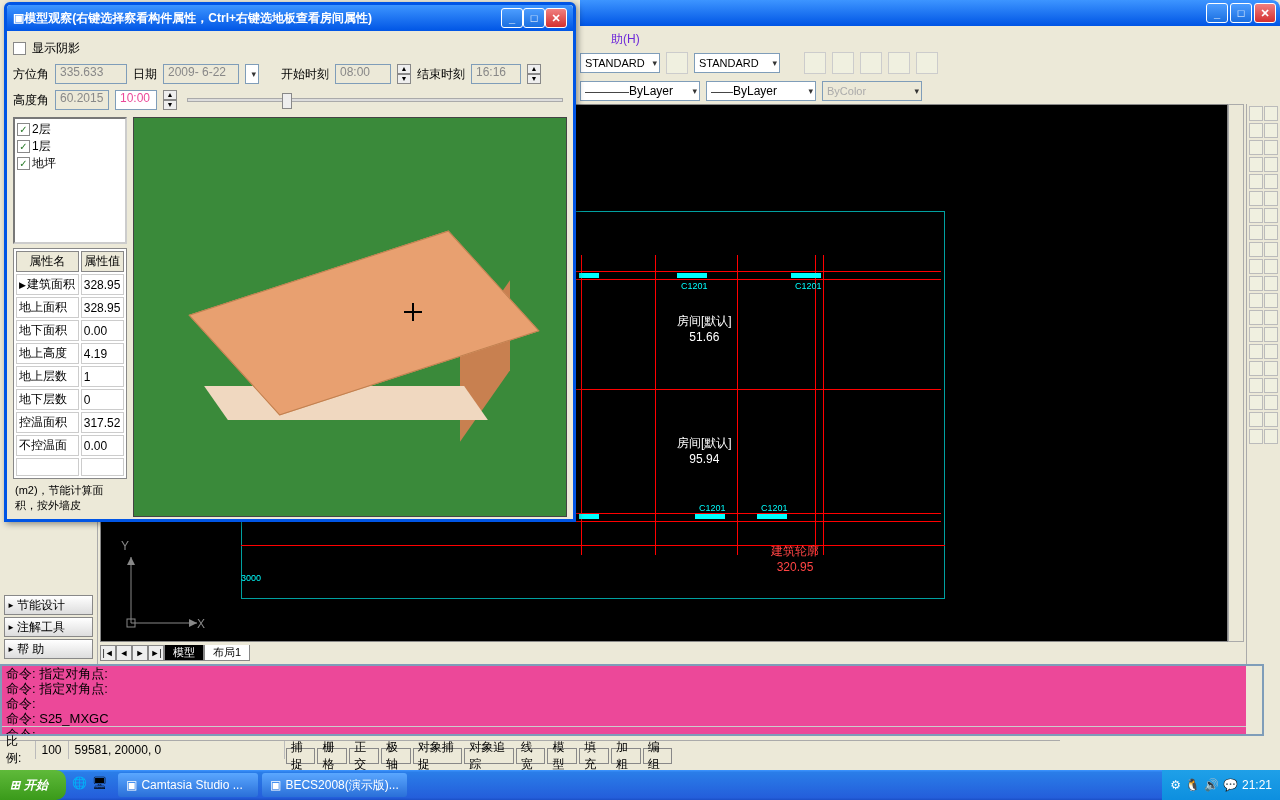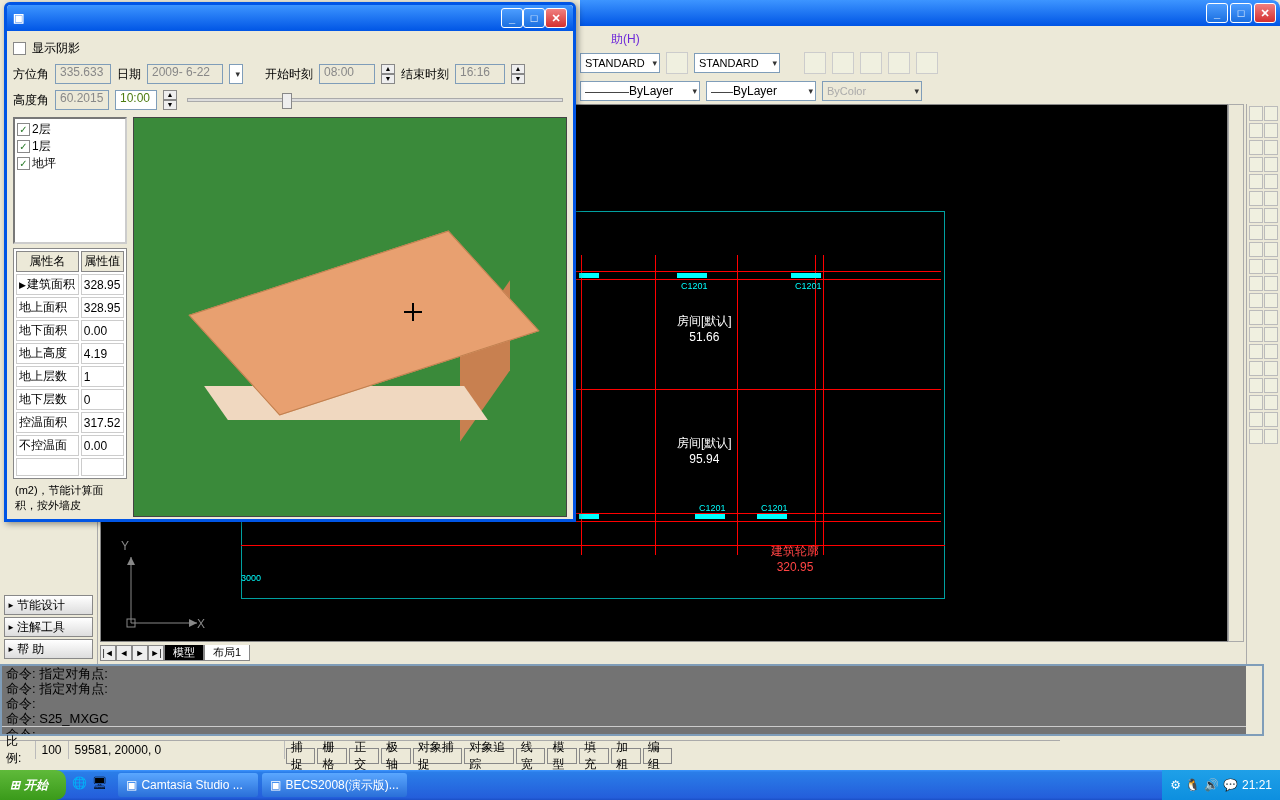--- a/index.html
+++ b/index.html
@@ -40,42 +40,42 @@
 
 .left-sidebar { position: absolute; top: 104px; left: 0; width: 98px; height: 560px; background: #ece9d8; border-right: 1px solid #aaa; display:flex; flex-direction: column; justify-content: flex-end; padding-bottom: 4px;}
 .side-btn { height: 20px; border: 1px solid #888; background: linear-gradient(#fff,#ddd); margin: 1px 4px; display: flex; align-items: center; padding-left: 12px; font-size: 12px; cursor: pointer; position: relative;}
 .side-btn::before { content: "►"; position: absolute; left: 2px; font-size: 8px;}
 
 .tabs-row { position: absolute; top: 644px; left: 100px; height: 18px; display: flex; align-items: center; background: #ece9d8;}
 .tab-nav { width: 16px; height: 16px; border: 1px solid #888; background: #eee; display:flex; align-items:center; justify-content:center; font-size: 9px;}
 .tab { padding: 0 8px; height: 16px; background: #fff; border: 1px solid #888; border-top:none; display:flex; align-items:center; font-size: 11px;}
 .tab.active { background: #000; color: #fff;}
 
-.cmd-area { position: absolute; top: 664px; left: 0; width: 1264px; height: 72px; background: #737373; border: 2px solid #7f9db9; overflow: hidden; font-family: "SimSun", monospace;}
+.cmd-area { position: absolute; top: 664px; left: 0; width: 1264px; height: 72px; background: #ec4899; border: 2px solid #7f9db9; overflow: hidden; font-family: "SimSun", monospace;}
 .cmd-line { padding: 0 4px; font-size: 13px; line-height: 15px;}
 .cmd-scroll { position: absolute; right:0; top:0; width:16px; height:100%; background:#ece9d8;}
 
 .status-bar { position: absolute; top: 740px; left: 0; width: 1060px; height: 22px; background: #ece9d8; border-top: 1px solid #aaa; display: flex; align-items: flex-start; font-size: 12px;}
 .status-cell { padding: 0 6px; border-right: 1px solid #bbb; height: 18px; display:flex; align-items:center;}
 .status-toggle { padding: 0 4px; border: 1px solid #888; margin: 7px 1px; height: 16px; display:flex; align-items:center; cursor: pointer;}
 
 .taskbar { position: absolute; bottom: 0; left: 0; width: 1280px; height: 30px; background: linear-gradient(to bottom, #3d95ff 0%, #2a7de8 8%, #245edb 92%, #1b4fc7 100%); display: flex; align-items: center;}
 .start-btn { height: 30px; padding: 0 18px 0 10px; background: linear-gradient(to bottom,#5fba3a,#3a9a1a); color: #fff; font-weight: bold; font-style: italic; font-size: 16px; display: flex; align-items: center; border-radius: 0 10px 10px 0; gap:4px;}
 .task-item { height: 24px; margin: 0 2px; padding: 0 8px; background: linear-gradient(to bottom,#5aa7ff,#2a6fd8); color:#fff; display:flex; align-items:center; border-radius: 3px; gap:4px; min-width: 140px;}
 .tray { margin-left: auto; height: 30px; background: linear-gradient(to bottom,#1fa0e8,#0d8fdf); display:flex; align-items:center; padding: 0 8px; gap:4px; color:#fff;}
 
 
 .dialog { position: absolute; top: 2px; left: 4px; width: 572px; height: 520px; background: #ece9d8; border: 3px solid #0055e5; border-radius: 6px 6px 0 0; box-shadow: 2px 2px 6px rgba(0,0,0,.4);}
 .dlg-title { height: 26px; background: linear-gradient(to bottom,#3d95ff,#0055e5); color:#fff; font-weight:bold; display:flex; align-items:center; padding: 0 6px; border-radius: 4px 4px 0 0;}
 .dlg-title .spacer { flex:1;}
 .dlg-body { padding: 4px 6px;}
 .dlg-row { display:flex; align-items:center; gap: 6px; height: 26px;}
 .dlg-label { font-size: 12px;}
 .dlg-input { height: 20px; border:1px solid #7f9db9; background:#ece9d8; padding: 0 4px; color:#888; font-size: 12px;}
-.dlg-input.white { background:#fff; color:#4d7c0f;}
+.dlg-input.white { background:#fff; color:#ec4899;}
 .spinner { width:14px; display:flex; flex-direction:column;}
 .spinner div{height:10px; border:1px solid #888; background:#eee; font-size:7px; text-align:center; line-height:8px;}
 .checkbox { width:13px; height:13px; border:1px solid #888; background:#fff; display:inline-flex; align-items:center; justify-content:center; color:#2a7a2a; font-size:10px;}
 
 .dlg-split { display:flex; height: 400px; margin-top: 4px;}
 .layer-panel { width: 114px; border:2px inset #ccc; background:#fff; padding:2px;}
 .layer-item { display:flex; align-items:center; gap:2px; font-size:12px;}
 .prop-table { width:114px; margin-top:4px; border:1px solid #888; background:#fff; font-size:11px;}
 .prop-table th { background:#ece9d8; border:1px solid #888; padding:1px; font-weight:normal;}
 .prop-table td { border:1px solid #ccc; padding:1px 2px;}
@@ -333,33 +333,34 @@
       <span>💬</span>
       <span>21:21</span>
     </div>
   </div>
 
 </div>
 
 <div class="dialog">
   <div class="dlg-title">
     <span>▣</span>
+    <span>模型观察(右键选择察看构件属性，Ctrl+右键选地板查看房间属性)</span>
     <span class="spacer"></span>
     <div class="win-btn min">_</div>
     <div class="win-btn max">□</div>
     <div class="win-btn close">✕</div>
   </div>
   <div class="dlg-body">
     <div class="dlg-row">
       <span class="checkbox"></span>
       <span class="dlg-label">显示阴影</span>
     </div>
     <div class="dlg-row">
       <span class="dlg-label">方位角</span>
-      <span class="dlg-input" style="width:56px">335.633</span>
+      <span class="dlg-input" style="width:72px">335.633</span>
       <span class="dlg-label">日期</span>
       <span class="dlg-input" style="width:76px">2009- 6-22</span>
       <span class="dropdown" style="width:14px;padding:0"></span>
       <span style="width:10px"></span>
       <span class="dlg-label">开始时刻</span>
       <span class="dlg-input" style="width:56px">08:00</span>
       <div class="spinner">
           <div>▲</div>
           <div>▼</div>
         </div>

